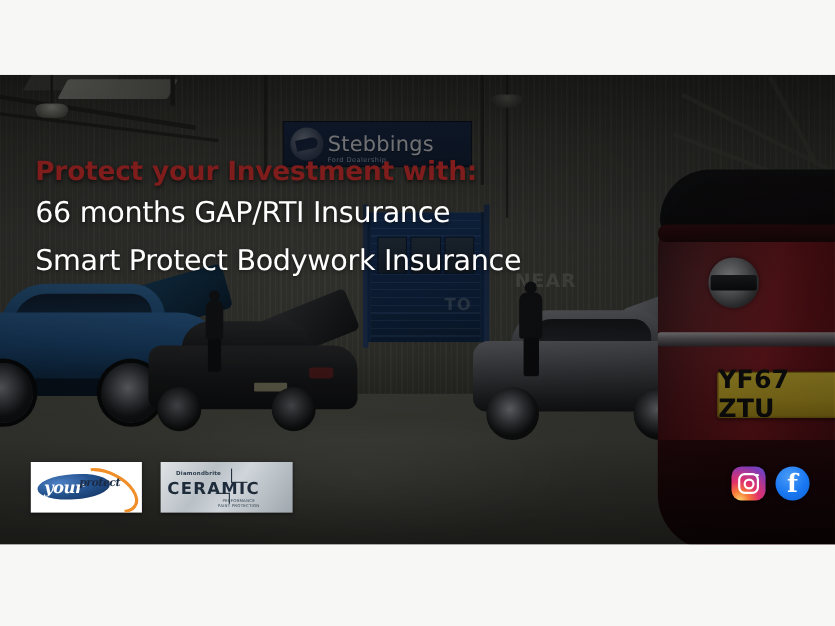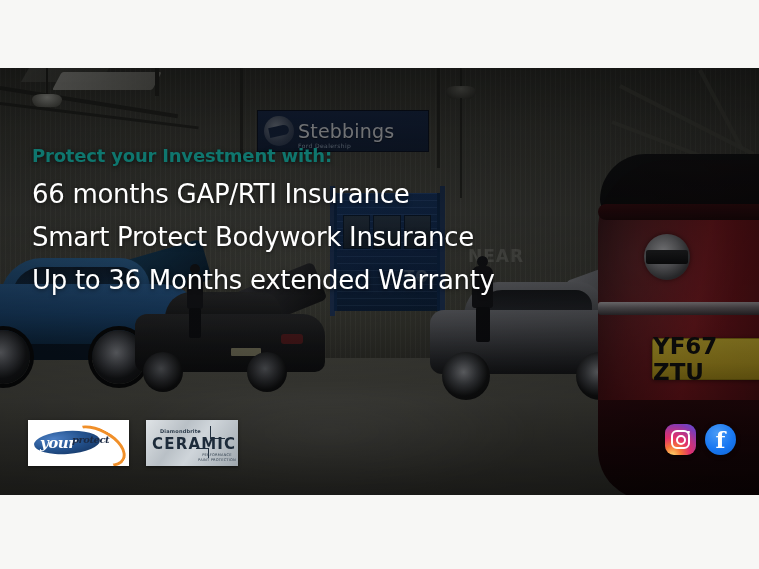--- a/index.html
+++ b/index.html
@@ -396,22 +396,22 @@
   #text-block {
     position: absolute;
     left: 32px;
     top: 139px;
     z-index: 30;
     width: 700px;
   }
   #headline {
     font-family: "DejaVu Sans", sans-serif;
     font-weight: bold;
-    font-size: 18px;
-    color: #0f766e;
+    font-size: 24px;
+    color: #7f1d1d;
     line-height: 34px;
     letter-spacing: -0.2px;
     text-shadow: 0 1px 4px rgba(0,0,0,.65);
     white-space: nowrap;
   }
   .benefit {
     font-family: "DejaVu Sans", sans-serif;
     font-weight: normal;
     font-size: 26px;
     color: #ffffff;
@@ -482,20 +482,21 @@
     z-index: 2;
     opacity: .95;
   }
 
   #logo-ceramic {
     width: 92px; height: 46px;
     background: linear-gradient(125deg, #dfe3e6 0%, #b9c0c6 35%, #cfd5da 55%, #9fa7ae 100%);
     position: relative;
     box-shadow: 0 1px 3px rgba(0,0,0,.5);
     overflow: hidden;
+    padding-left: 28px;
   }
   .cer-brand {
     position: absolute;
     left: 14px; top: 8px;
     font-family: "DejaVu Sans", sans-serif;
     font-size: 5px;
     font-weight: bold;
     color: #2a3a4a;
     letter-spacing: .2px;
   }
@@ -684,21 +685,20 @@
       </span>
     </div>
 
     <div id="photo-overlay"></div>
   </div>
 
   <div id="text-block">
     <div id="headline">Protect your Investment with:</div>
     <div class="benefit">66 months GAP/RTI Insurance</div>
     <div class="benefit">Smart Protect Bodywork Insurance</div>
-    <div class="benefit">Up to 36 Months extended Warranty</div>
   </div>
 
   <div id="logos">
     <div id="logo-autoprotect">
       <span class="ap-oval"></span>
       <span class="ap-swoosh"></span>
       <span class="ap-auto">your</span>
       <span class="ap-protect">protect</span>
     </div>
 

